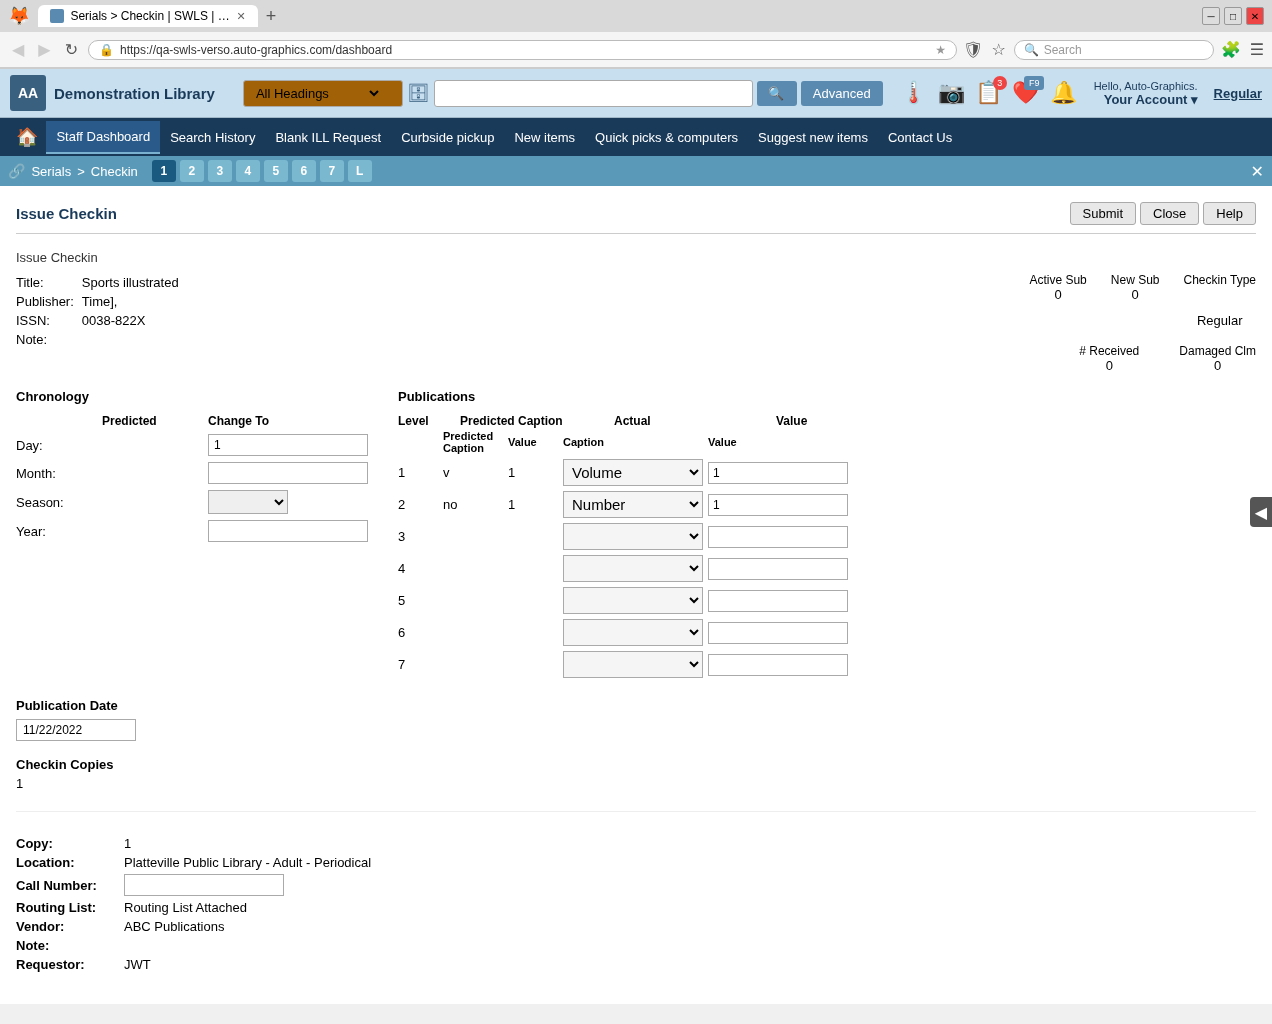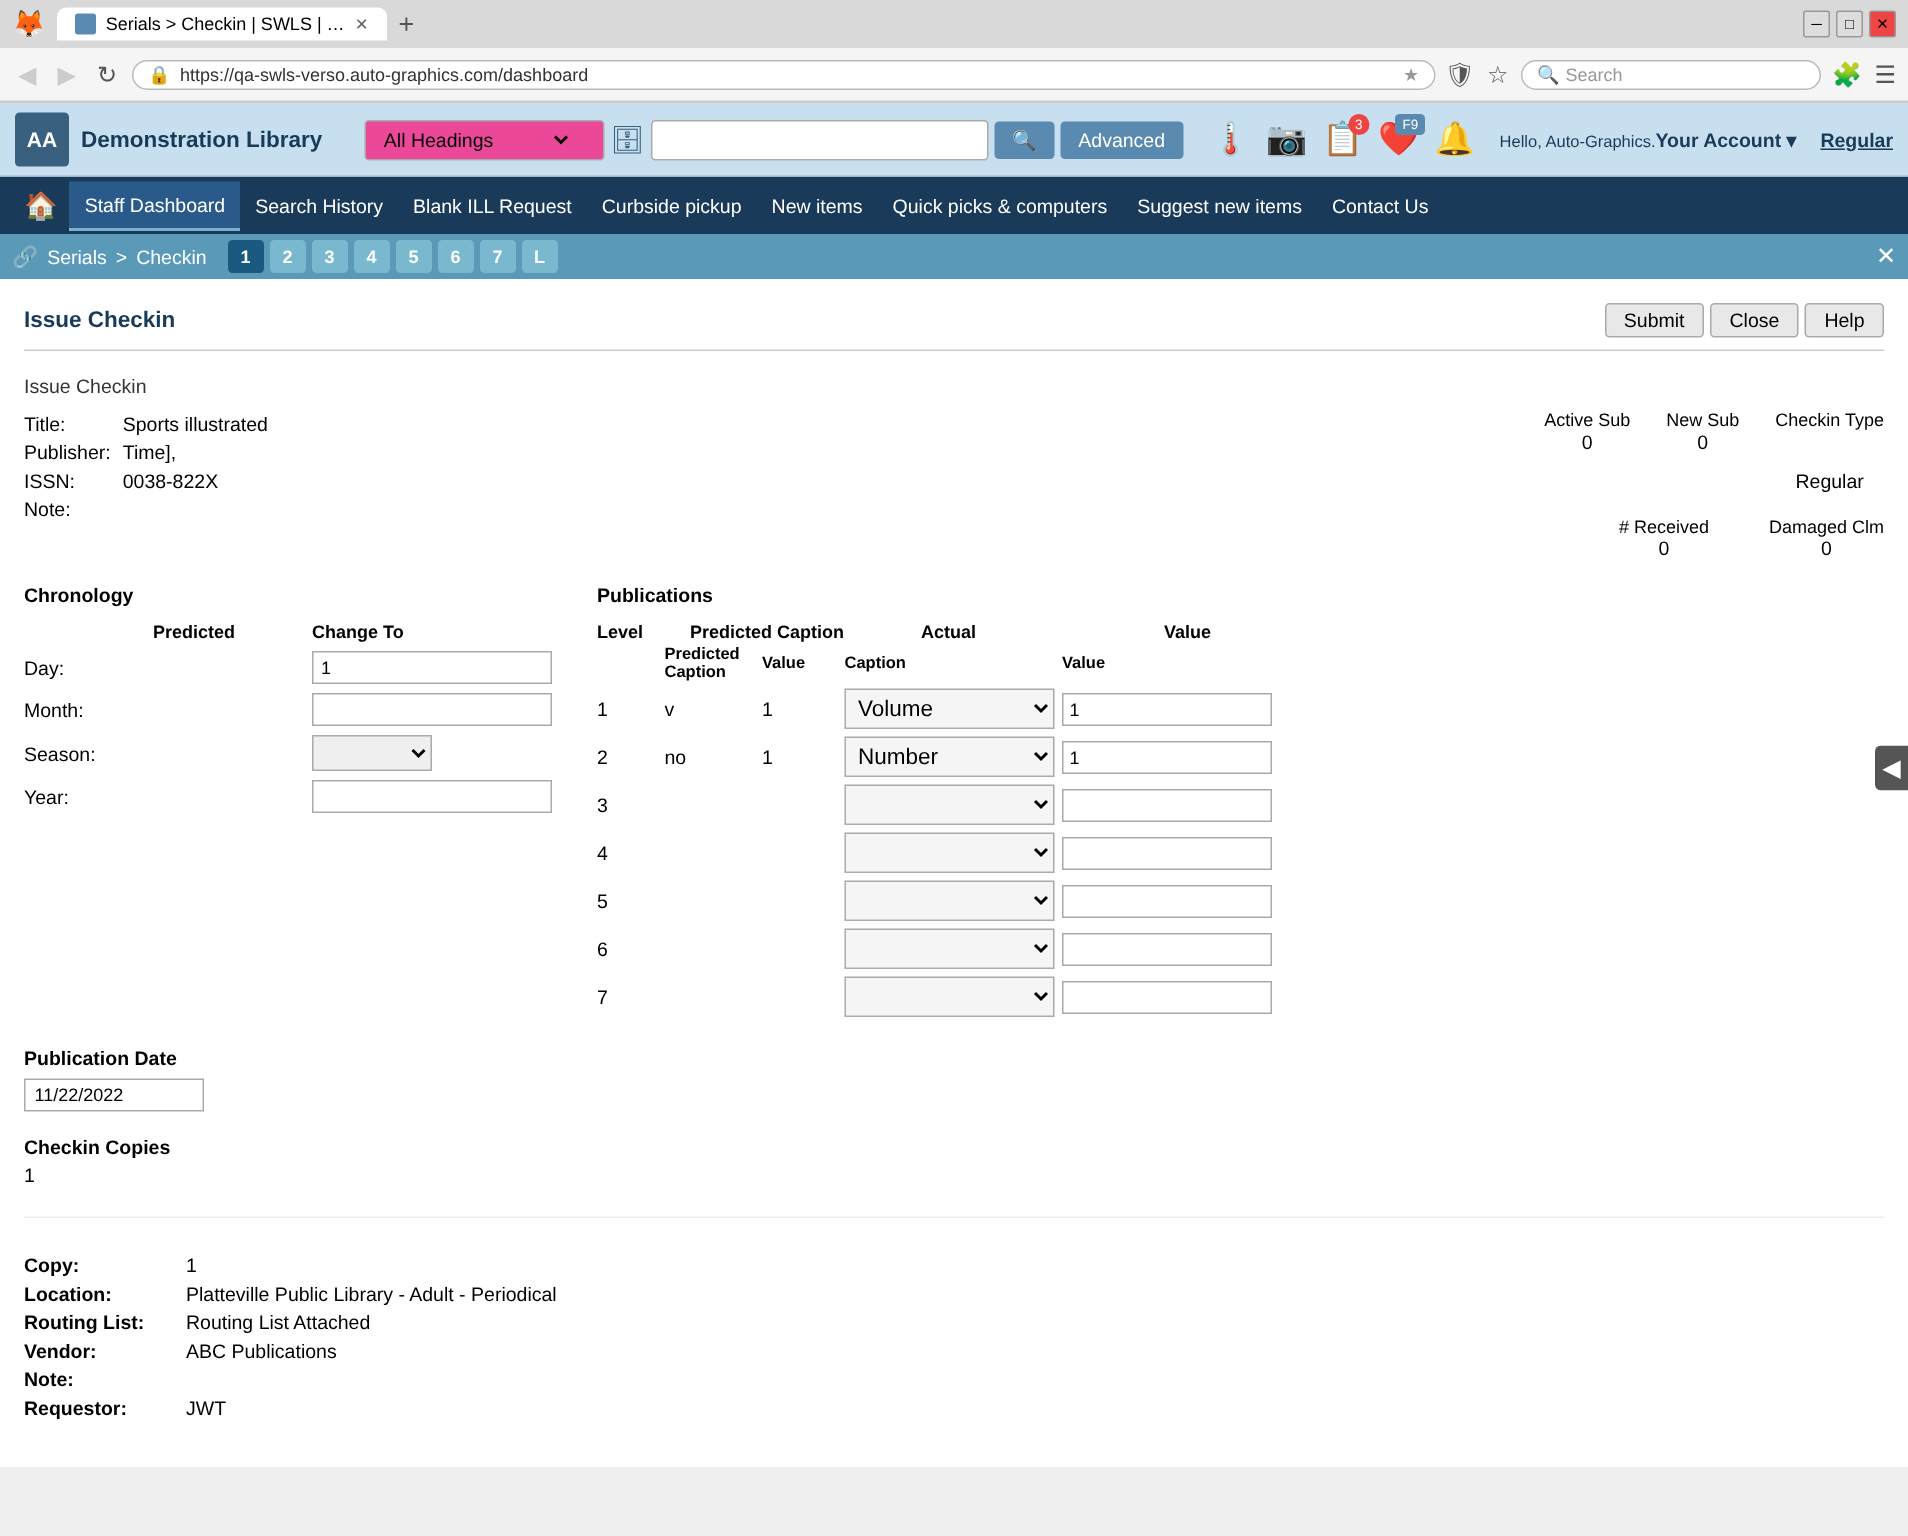--- a/index.html
+++ b/index.html
@@ -23,21 +23,21 @@
     .browser-icons { display: flex; align-items: center; gap: 8px; }
     .browser-icon { font-size: 16px; color: #555; cursor: pointer; }
     .search-box-browser { display: flex; align-items: center; background: white; border: 1px solid #bbb; border-radius: 20px; padding: 2px 10px; gap: 4px; width: 200px; font-size: 12px; }
 
     
     .app-header { background: #c8dff0; display: flex; align-items: center; padding: 6px 10px; gap: 8px; border-bottom: 1px solid #a0b8c8; }
     .library-logo { width: 36px; height: 36px; background: #3a6080; border-radius: 3px; display: flex; align-items: center; justify-content: center; }
     .library-logo-inner { color: white; font-weight: bold; font-size: 14px; }
     .library-name { font-size: 15px; font-weight: bold; color: #1a3a5a; }
     .search-area { display: flex; align-items: center; gap: 4px; flex: 1; margin-left: 20px; }
-    .heading-select { display: flex; align-items: center; background: #ec4899; border: 1px solid #aaa; border-radius: 3px; padding: 4px 8px; gap: 6px; min-width: 160px; }
+    .heading-select { display: flex; align-items: center; background: #a16207; border: 1px solid #aaa; border-radius: 3px; padding: 4px 8px; gap: 6px; min-width: 160px; }
     .heading-select select { border: none; background: transparent; font-size: 13px; outline: none; width: 100%; cursor: pointer; }
     .db-icon { font-size: 18px; color: #3a6080; cursor: pointer; }
     .search-input-area { flex: 1; }
     .search-input-area input { width: 100%; border: 1px solid #aaa; border-radius: 3px; padding: 5px 8px; font-size: 13px; }
     .search-btn { background: #5a8ab0; color: white; border: none; border-radius: 3px; padding: 5px 12px; cursor: pointer; font-size: 13px; }
     .advanced-btn { background: #5a8ab0; color: white; border: none; border-radius: 3px; padding: 5px 12px; cursor: pointer; font-size: 13px; }
     .header-icons { display: flex; align-items: center; gap: 10px; margin-left: 10px; }
     .header-icon-btn { background: none; border: none; cursor: pointer; position: relative; font-size: 20px; }
     .badge { position: absolute; top: -4px; right: -4px; background: #e44; color: white; border-radius: 50%; width: 14px; height: 14px; font-size: 9px; display: flex; align-items: center; justify-content: center; }
 
@@ -159,21 +159,21 @@
       📋
       <span class="badge">3</span>
     </button>
     <button class="header-icon-btn" style="position:relative;font-size:22px;background:none;border:none;cursor:pointer;">
       ❤️
       <span style="position:absolute;top:-4px;right:-4px;background:#5a8ab0;color:white;border-radius:3px;width:20px;height:14px;font-size:9px;display:flex;align-items:center;justify-content:center;">F9</span>
     </button>
     <button class="header-icon-btn" style="font-size:22px;background:none;border:none;cursor:pointer;">🔔</button>
   </div>
 
-  <div style="display:flex;flex-direction:row;align-items:flex-end;margin-left:8px;">
+  <div style="display:flex;flex-direction:column;align-items:flex-end;margin-left:8px;">
     <span style="font-size:11px;color:#1a3a5a;">Hello, Auto-Graphics.</span>
     <span style="font-size:13px;font-weight:bold;color:#1a3a5a;cursor:pointer;">
       <span>Your Account</span> ▾
     </span>
   </div>
   <button style="background:none;border:none;color:#1a3a5a;font-size:13px;font-weight:bold;cursor:pointer;text-decoration:underline;margin-left:8px;">Regular</button>
 </div>
 
 <div class="nav-bar">
   <span class="nav-home">🏠</span>
@@ -411,20 +411,24 @@
       <div class="detail-rows">
         <div class="detail-row">
           <span style="font-weight:bold;font-size:13px;min-width:100px;">Copy:</span>
           <span style="font-size:13px;">1</span>
         </div>
         <div class="detail-row">
           <span style="font-weight:bold;font-size:13px;min-width:100px;">Location:</span>
           <span style="font-size:13px;">Platteville Public Library - Adult - Periodical</span>
         </div>
         <div class="detail-row">
+          <span style="font-weight:bold;font-size:13px;min-width:100px;">Call Number:</span>
+          <input type="text" class="call-num-input" style="">
+        </div>
+        <div class="detail-row">
           <span style="font-weight:bold;font-size:13px;min-width:100px;">Routing List:</span>
           <span style="font-size:13px;">Routing List Attached</span>
         </div>
         <div class="detail-row">
           <span style="font-weight:bold;font-size:13px;min-width:100px;">Vendor:</span>
           <span style="font-size:13px;">ABC Publications</span>
         </div>
         <div class="detail-row">
           <span style="font-weight:bold;font-size:13px;min-width:100px;">Note:</span>
           <span style="font-size:13px;"></span>

